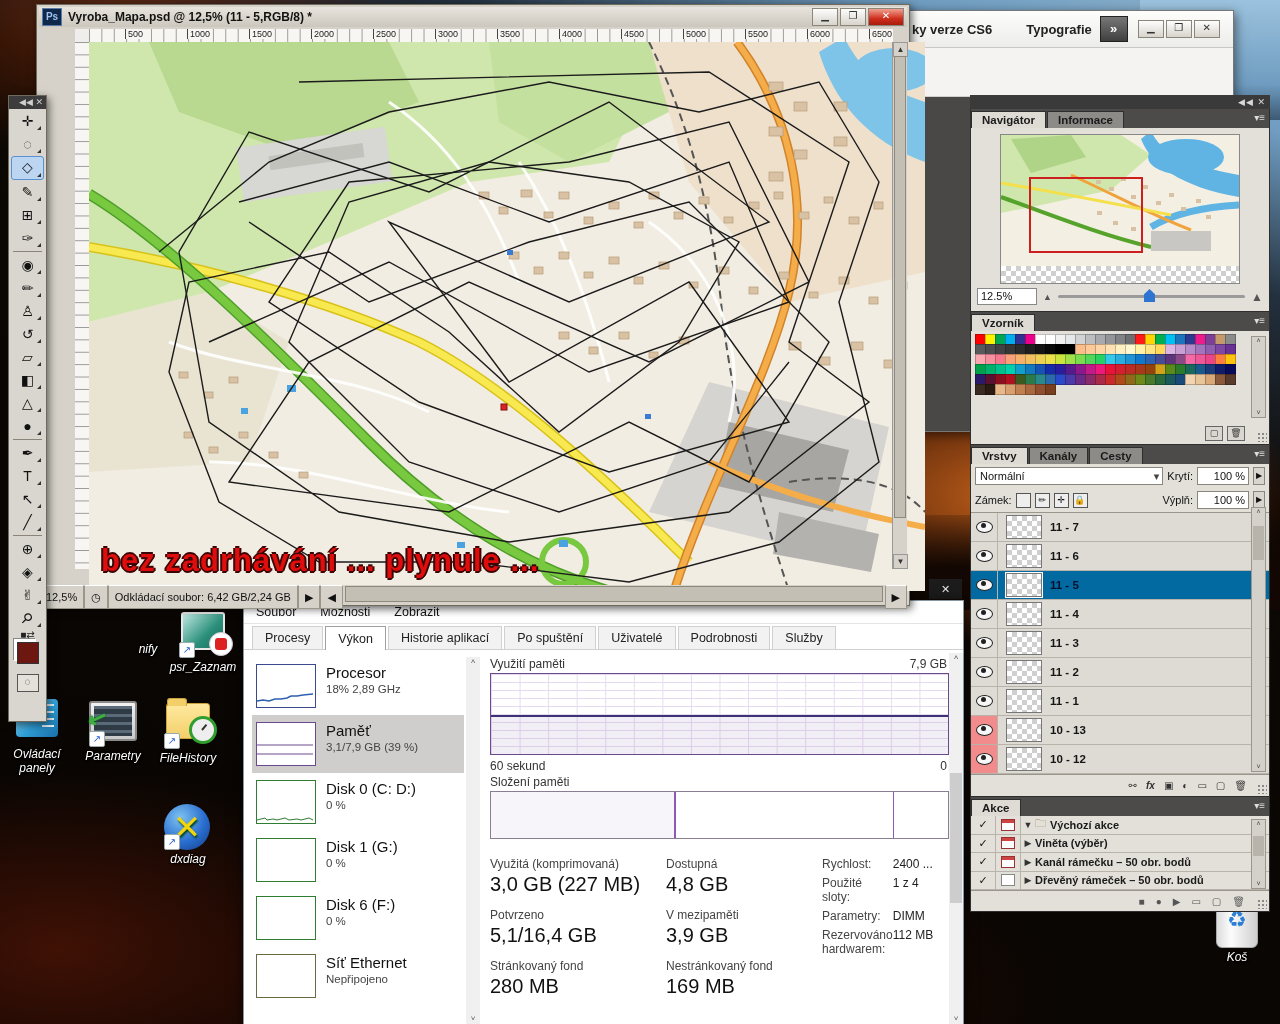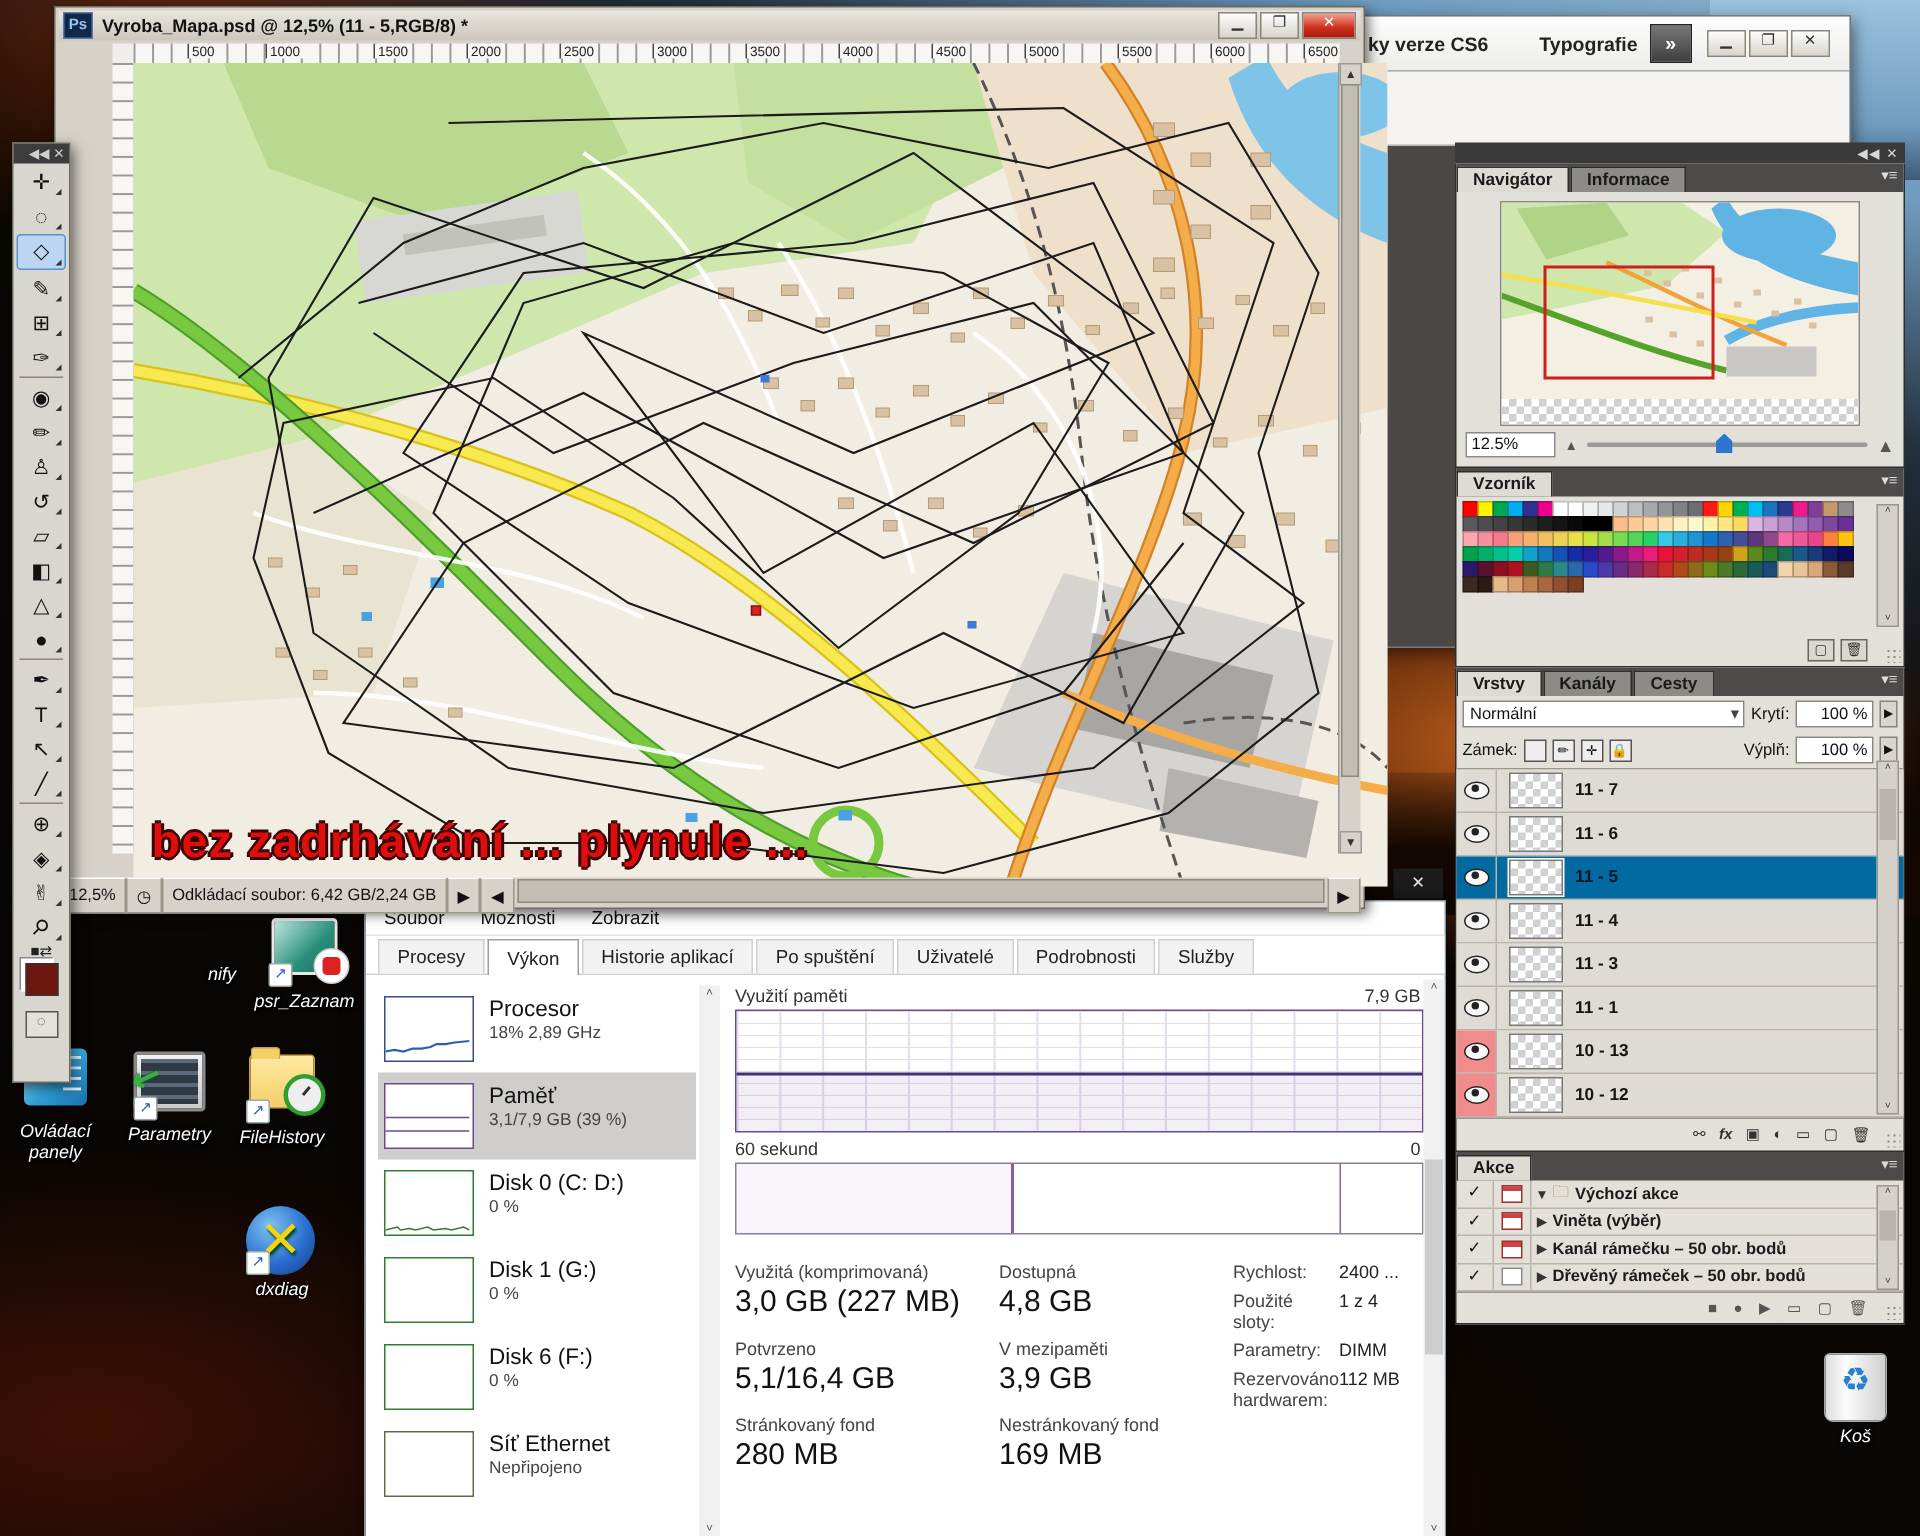--- a/index.html
+++ b/index.html
@@ -320,20 +320,23 @@
         <span>Využití paměti</span>
         <span>7,9 GB</span>
       </div>
       <div id="memgraph">
           <div id="memline"></div>
         </div>
       <div class="graphlbl">
         <span>60 sekund</span>
         <span>0</span>
       </div>
+      <div class="graphlbl" style="margin-top:2px;">
+          <span>Složení paměti</span>
+        </div>
       <div id="compbar">
         <div class="compline" style="left:40%;"></div>
         <div class="compline" style="left:88%;width:1px;"></div>
       </div>
       <div id="tm-stats">
           <div>
             <div class="stat">
               <div class="sl">Využitá (komprimovaná)</div>
               <div class="sv">3,0 GB (227 MB)</div>
             </div>
@@ -387,21 +390,21 @@
     <div class="titlebar">
       <span id="ps-appicon">Ps</span>
       <span class="title">Vyroba_Mapa.psd @ 12,5% (11 - 5,RGB/8) *</span>
       <span class="cap-btn">▁</span>
       <span class="cap-btn">❐</span>
       <span class="cap-btn cap-close">✕</span>
     </div>
     <div class="ruler-corner"></div>
     <div class="ruler-top" id="ruler-top">
         <span class="num" style="left: 36px;">500</span>
-        <span class="num" style="left: 88px;">1000</span>
+        <span class="num" style="left: 98px;">1000</span>
         <span class="num" style="left: 160px;">1500</span>
         <span class="num" style="left: 222px;">2000</span>
         <span class="num" style="left: 284px;">2500</span>
         <span class="num" style="left: 346px;">3000</span>
         <span class="num" style="left: 408px;">3500</span>
         <span class="num" style="left: 470px;">4000</span>
         <span class="num" style="left: 532px;">4500</span>
         <span class="num" style="left: 594px;">5000</span>
         <span class="num" style="left: 656px;">5500</span>
         <span class="num" style="left: 718px;">6000</span>
@@ -838,20 +841,27 @@
               <div class="eye"></div>
             </div>
             <div class="thumb checker"></div>
             <div class="lname">11 - 3</div>
           </div>
           <div class="lay">
             <div class="eyebox">
               <div class="eye"></div>
             </div>
             <div class="thumb checker"></div>
+            <div class="lname">11 - 2</div>
+          </div>
+          <div class="lay">
+            <div class="eyebox">
+              <div class="eye"></div>
+            </div>
+            <div class="thumb checker"></div>
             <div class="lname">11 - 1</div>
           </div>
           <div class="lay">
             <div class="eyebox red">
               <div class="eye"></div>
             </div>
             <div class="thumb checker"></div>
             <div class="lname">10 - 13</div>
           </div>
           <div class="lay">

